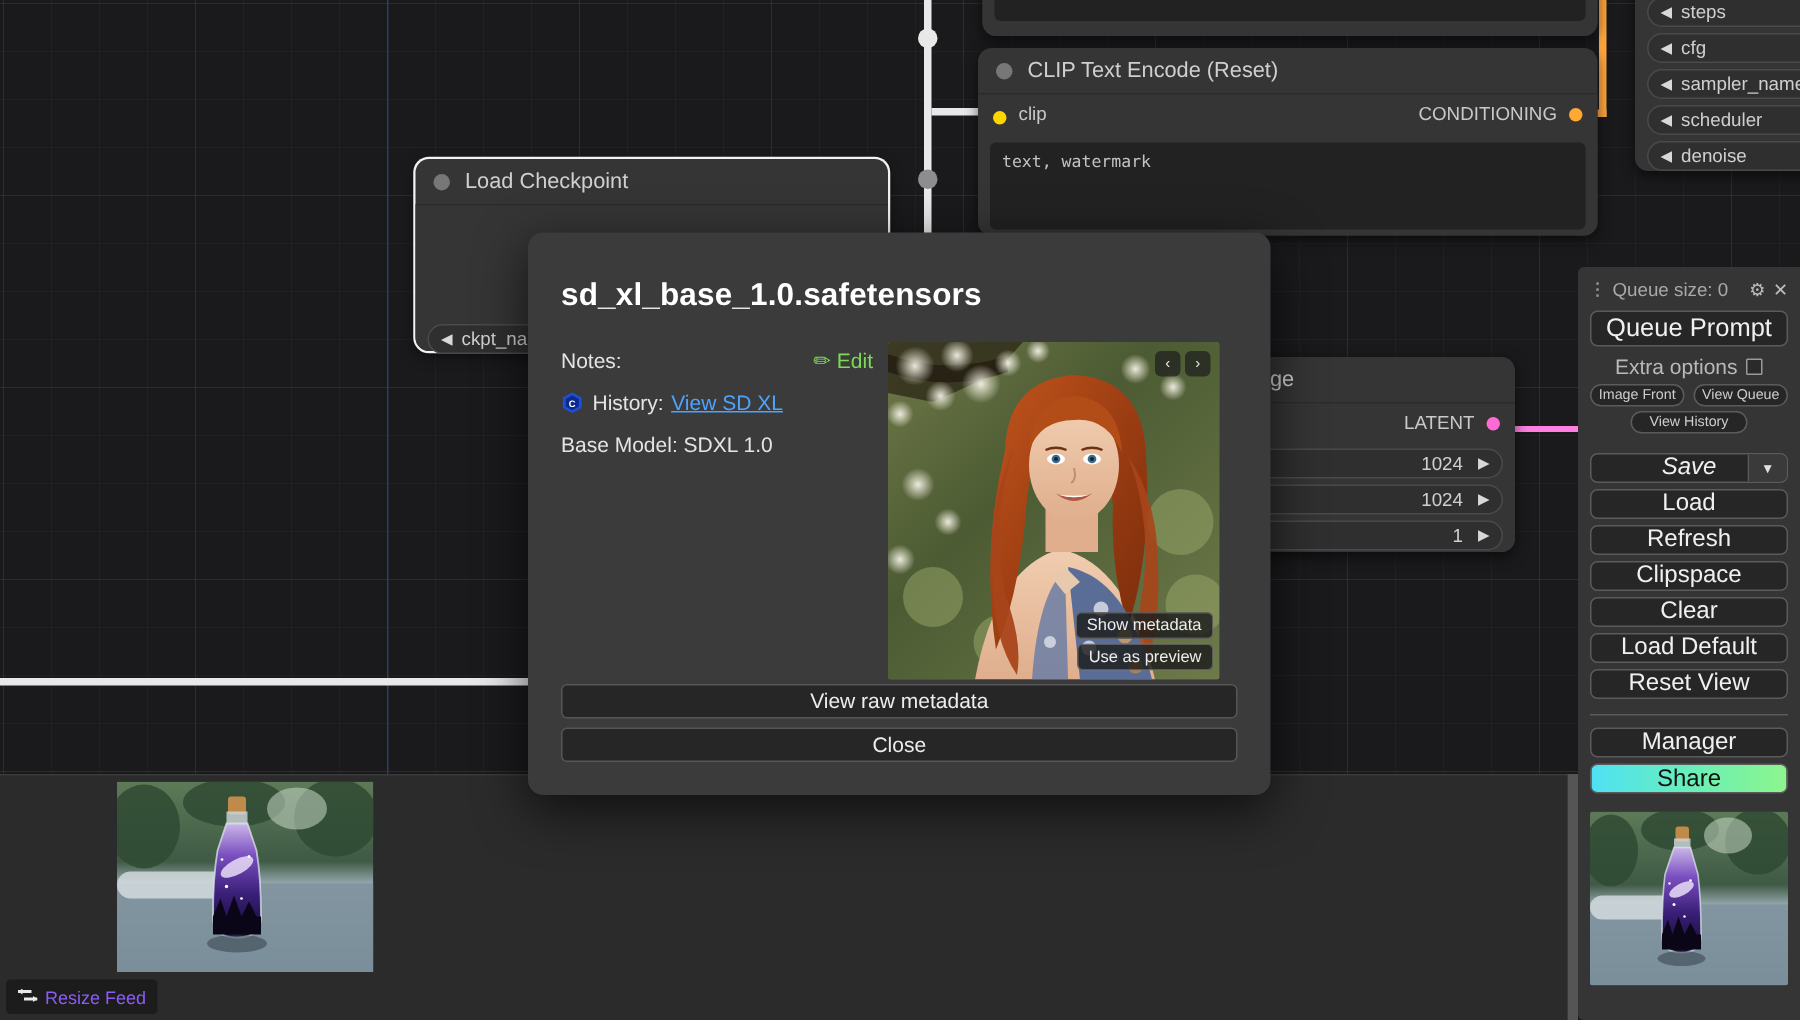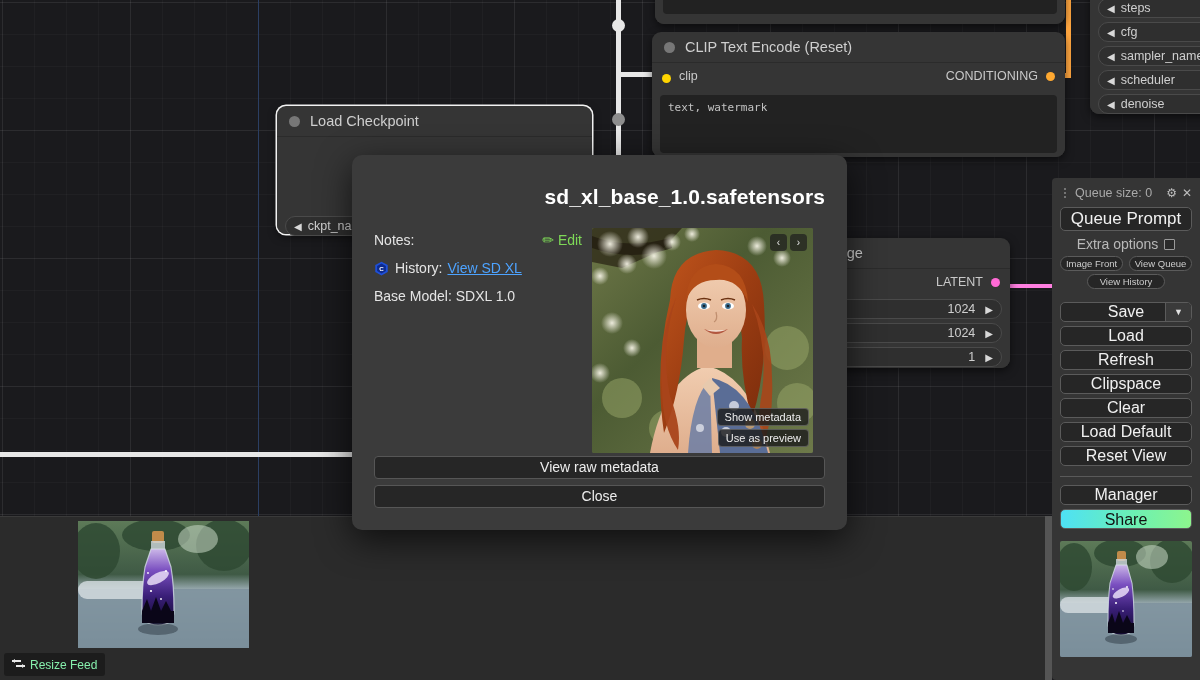--- a/index.html
+++ b/index.html
@@ -104,21 +104,21 @@
   #dialog {
     position: absolute; left: 352px; top: 155px;
     width: 495px; height: 375px;
     background: #3b3b3b;
     border-radius: 10px;
     box-shadow: 0 10px 34px rgba(0,0,0,0.66);
     padding: 0 22px;
     z-index: 40;
   }
   #dlg-title {
-    text-align: right;
+    text-align: left;
     color: #ffffff;
     font-size: 21px; font-weight: bold;
     padding-top: 30px;
     letter-spacing: 0.1px;
   }
   #dlg-main { display: flex; margin-top: 19px; }
   #dlg-left { width: 218px; padding-right: 10px; }
   .dlg-row {
     display: flex; align-items: center;
     color: #e4e4e4; font-size: 14px;
@@ -214,21 +214,21 @@
     color: #cdcdcd; font-size: 9.5px; text-align: center; line-height: 13px;
     font-family: "Liberation Sans", sans-serif;
   }
   #hist-row { display: flex; justify-content: center; margin-top: 3px; }
   #view-history {
     width: 78px; height: 15px;
     background: #262626; border: 1px solid #5b5b5b; border-radius: 8px;
     color: #cdcdcd; font-size: 9.5px; text-align: center; line-height: 13px;
   }
   .bigbtn { height: 20px; font-size: 16px; line-height: 18px; margin-top: 4px; }
-  #save-btn { position: relative; }
+  #save-btn { position: relative; font-style: italic; }
   #save-caret {
     position: absolute; right: 0; top: 0; width: 26px; height: 100%;
     background: #3a3a3a; border-left: 1px solid #5b5b5b;
     border-radius: 0 4px 4px 0;
     display: flex; align-items: center; justify-content: center;
     font-size: 9px; color: #e2e2e2;
   }
   #menu-hr { height: 1px; background: #5a5a5a; margin: 10px 0 8px 0; }
   #share-btn {
     height: 20px; font-size: 16px; line-height: 17px; margin-top: 4px;
@@ -248,21 +248,21 @@
   }
   #feed-thumb {
     position: absolute; left: 78px; top: 4px;
     width: 171px; height: 127px;
     overflow: hidden;
   }
   #resize-feed {
     position: absolute; left: 4px; bottom: 4px;
     height: 23px; display: flex; align-items: center; gap: 5px;
     background: #1c1c1c; border-radius: 3px; padding: 0 8px;
-    color: #86efac; font-size: 12px;
+    color: #8b5cf6; font-size: 12px;
   }
   #feed-right-gap {
     position: absolute; left: 1045px; top: 516px; width: 7px; height: 164px;
     background: #555;
   }
 
   
   .art { position: absolute; left: 0; top: 0; width: 100%; height: 100%; }
 </style>
 </head>

